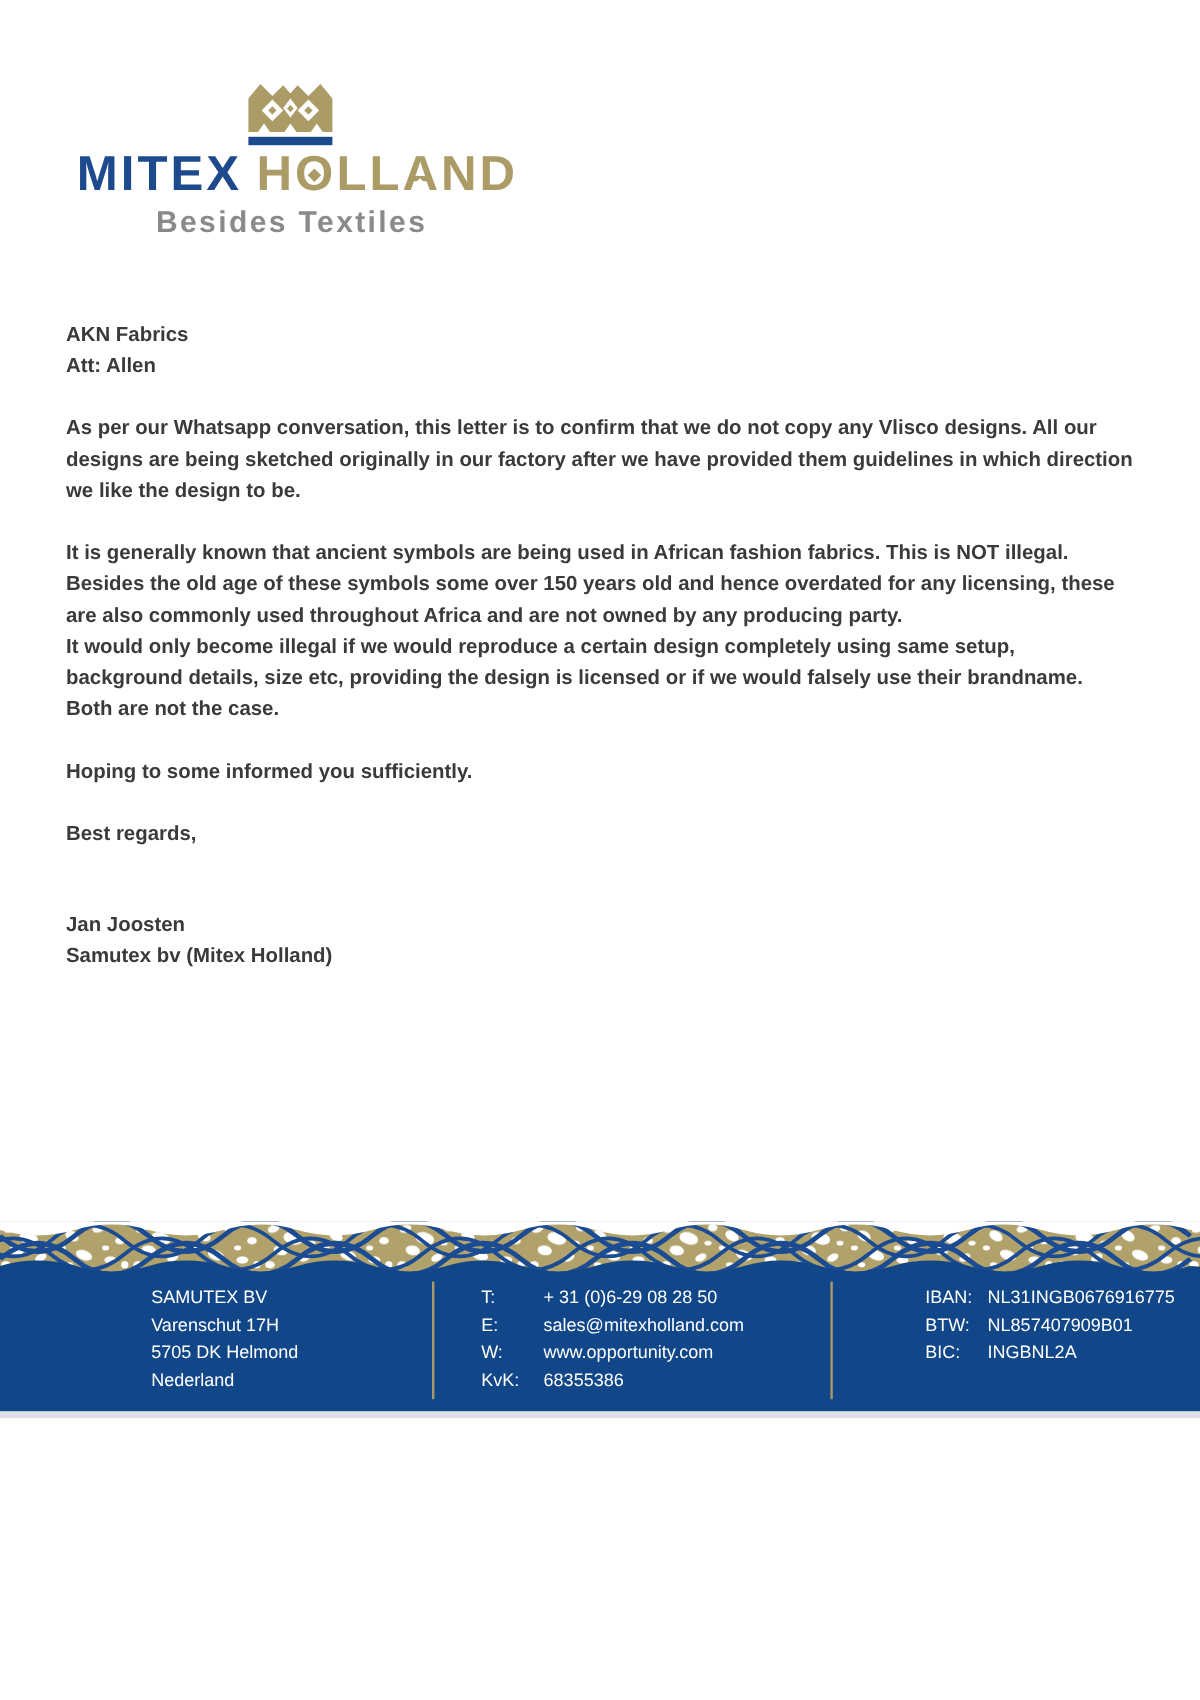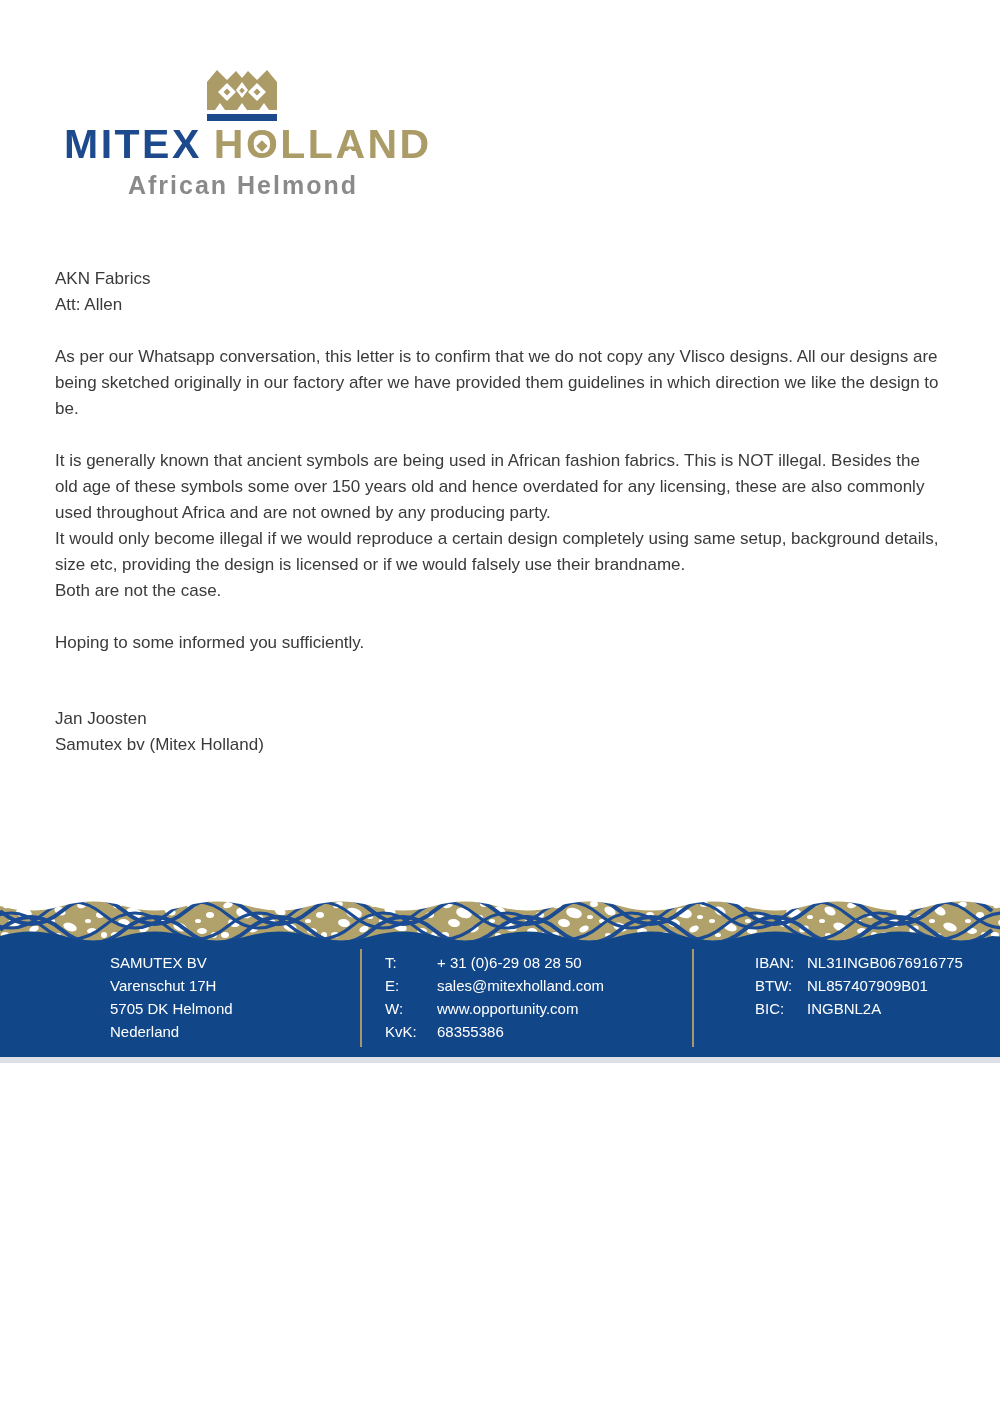--- a/index.html
+++ b/index.html
@@ -2,21 +2,21 @@
 <html><head>
 <meta charset="utf-8">
 <style>
   * { margin: 0; padding: 0; box-sizing: border-box; }
   html, body { background: #ffffff; }
   body { font-family: "Liberation Sans", sans-serif; }
 
   .page {
     position: relative;
     width: 1000px;
-    height: 1063px;
+    height: 1182px;
     background: #ffffff;
     overflow: hidden;
   }
 
   
   .letterhead { padding-top: 66px; }
   .crown { display: block; margin-left: 203px; width: 78px; height: 56px; }
   .wordmark {
     margin-left: 64px;
     margin-top: 2px;
@@ -56,36 +56,36 @@
     color: #8a8a8a;
   }
 
   
   .letter {
     margin: 66px 55px 0 55px;
     color: #3a3a3a;
     font-size: 17px;
     line-height: 26px;
   }
-  .letter p { margin: 0; }
+  .letter p { margin: 0; font-weight: bold; }
   .gap-1 { margin-top: 26px !important; }
   .gap-2 { margin-top: 50px !important; }
 
   
   .footer { position: absolute; left: 0; right: 0; bottom: 0; }
   .band { display: block; width: 1000px; height: 42px; }
   .footer-bar {
     position: relative;
     height: 116px;
     background: #114789;
     color: #ffffff;
     font-size: 15px;
     line-height: 23px;
   }
-  .fcol { position: absolute; top: 10px; white-space: nowrap; }
+  .fcol { position: absolute; top: 10px; white-space: nowrap; margin-left: 16px; }
   .fcol-company { left: 110px; }
   .fcol-contact { left: 385px; }
   .fcol-bank { left: 755px; }
   .frow { display: flex; }
   .flbl { width: 52px; flex: 0 0 52px; }
   .fdivider {
     position: absolute;
     top: 8px;
     width: 2px;
     height: 98px;
@@ -117,31 +117,32 @@
       <path d="M12,44 L17,37 L22,44 Z" fill="#ffffff"></path>
       <path d="M34,44 L39,37 L44,44 Z" fill="#ffffff"></path>
       <path d="M56,44 L61,37 L66,44 Z" fill="#ffffff"></path>
 
       <rect x="4" y="48" width="70" height="7" fill="#1d4a8c"></rect>
     </svg>
 
     <div class="wordmark">
       <span class="mitex">MITEX</span><span class="holland"><span class="glyph-wrap">H</span><span class="glyph-wrap o-diamond">O</span><span class="glyph-wrap">LL</span><span class="glyph-wrap a-diamond">A</span><span class="glyph-wrap">ND</span></span>
     </div>
-    <div class="tagline">African Helmond</div>
+    <div class="tagline">Besides Textiles</div>
   </div>
 
   <div class="letter">
     <p>AKN Fabrics</p>
     <p>Att: Allen</p>
     <p class="gap-1">As per our Whatsapp conversation, this letter is to confirm that we do not copy any Vlisco designs. All our designs are being sketched originally in our factory after we have provided them guidelines in which direction we like the design to be.</p>
     <p class="gap-1">It is generally known that ancient symbols are being used in African fashion fabrics. This is NOT illegal. Besides the old age of these symbols some over 150 years old and hence overdated for any licensing, these are also commonly used throughout Africa and are not owned by any producing party.</p>
     <p>It would only become illegal if we would reproduce a certain design completely using same setup, background details, size etc, providing the design is licensed or if we would falsely use their brandname.</p>
     <p>Both are not the case.</p>
     <p class="gap-1">Hoping to some informed you sufficiently.</p>
+    <p class="gap-1">Best regards,</p>
     <p class="gap-2">Jan Joosten</p>
     <p>Samutex bv (Mitex Holland)</p>
   </div>
 
   <div class="footer">
     <svg class="band" viewBox="0 0 1000 42" preserveAspectRatio="none">
       <defs>
         <pattern id="blobs" width="110" height="42" patternUnits="userSpaceOnUse">
           <ellipse cx="8" cy="6" rx="5" ry="3" fill="#fff" transform="rotate(-20 8 6)"></ellipse>
           <ellipse cx="24" cy="14" rx="8" ry="5" fill="#fff" transform="rotate(15 24 14)"></ellipse>

